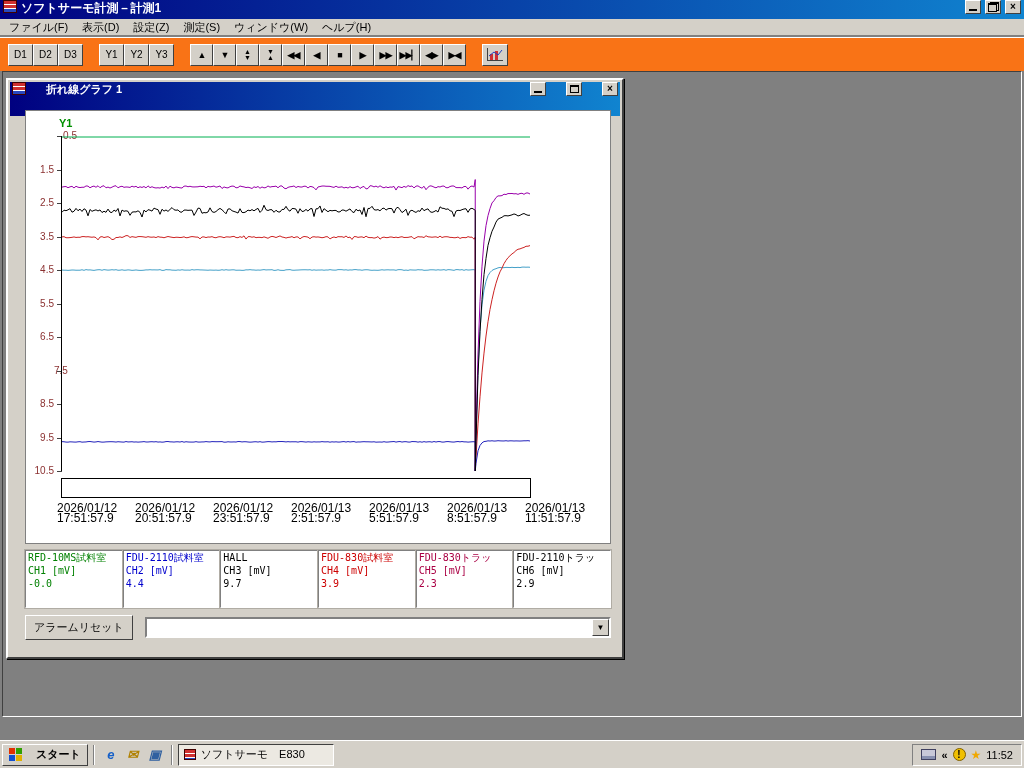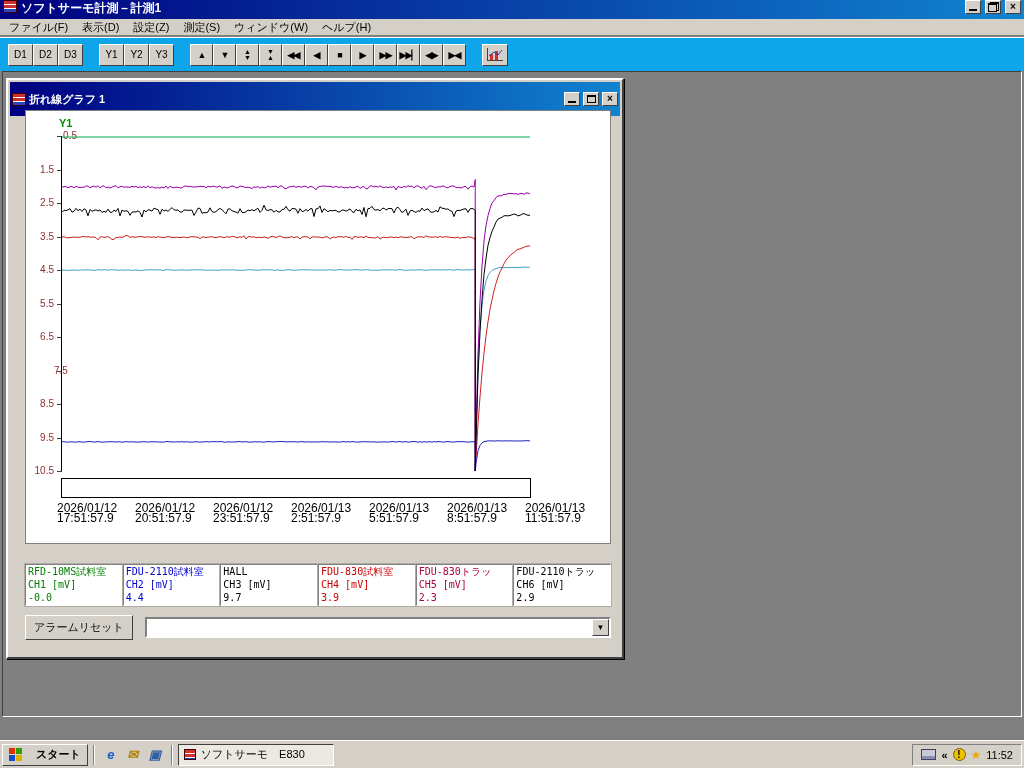--- a/index.html
+++ b/index.html
@@ -23,56 +23,56 @@
   .glyph-min { position:absolute; left:3px; bottom:2px; width:8px; height:2px; background:#000; }
   .glyph-max { position:absolute; left:3px; top:2px; width:9px; height:8px; border:1px solid #000; border-top:2px solid #000; }
   .glyph-restore { position:absolute; left:2px; top:1px; width:11px; height:10px; }
   .glyph-restore::before { content:""; position:absolute; right:0; top:0; width:7px; height:6px; border:1px solid #000; border-top-width:2px; }
   .glyph-restore::after  { content:""; position:absolute; left:0; bottom:0; width:7px; height:6px; border:1px solid #000; border-top-width:2px; background:#d4d0c8; }
 
   
   .menubar { position:absolute; left:0; top:19px; width:1024px; height:17px; background:#d4d0c8;
     display:flex; align-items:center; padding-left:2px; border-bottom:1px solid #808080; }
   .menu-item { padding:1px 7px; white-space:nowrap; }
-  .toolbar { position:absolute; left:0; top:37px; width:1024px; height:34px; background:#0ea5e9;
+  .toolbar { position:absolute; left:0; top:37px; width:1024px; height:34px; background:#f97316;
     border-top:1px solid #fff; display:flex; align-items:center; padding-left:8px; }
   .tgroup { display:flex; margin-right:16px; }
   .tbtn { width:25px; height:22px; background:#d4d0c8; border:1px solid;
     border-color:#fff #404040 #404040 #fff; font-size:10px; display:flex; align-items:center;
     justify-content:center; padding:0; cursor:default; font-family:"Liberation Sans",sans-serif; }
   .tbtn.icon { width:23px; font-size:9px; font-weight:bold; letter-spacing:-1px; }
   .tbtn.icon.stack { flex-direction:column; font-size:7px; line-height:6px; letter-spacing:0; }
   .tbtn.chart { width:26px; }
 
   
   .client { position:absolute; left:2px; top:71px; width:1020px; height:646px; background:#808080;
     border:1px solid; border-color:#404040 #fff #fff #404040; }
 
   
   .gwin { position:absolute; left:3px; top:6px; width:618px; height:581px; background:#d4d0c8;
     border:2px solid; border-color:#fff #404040 #404040 #fff; box-shadow:1px 1px 0 #000; }
   .gtitle { position:absolute; left:2px; top:2px; right:2px; height:34px;
-    background:linear-gradient(90deg,#000080,#1084d0); display:flex; align-items:center;
-    padding:0 2px; gap:3px; }
+    background:linear-gradient(90deg,#000080,#1084d0); display:flex; 
+    padding:0 2px; gap:20px; }
   .gtitle .title { color:#fff; font-weight:bold; font-size:11px; flex:1; white-space:nowrap; }
 
   .chart-panel { position:absolute; left:17px; top:30px; width:586px; height:434px; background:#fff;
     border:1px solid #808080; }
   .yaxis-label { position:absolute; left:33px; top:6px; font-size:11px; color:#009000; font-weight:bold; }
   .ytick { position:absolute; left:0; width:28px; text-align:right; font-size:10px; line-height:12px;
     color:#8b3030; }
   .ytickmark { position:absolute; left:31px; width:5px; height:1px; background:#404040; }
   .plot { position:absolute; left:35px; top:25px; width:469px; height:335px; border-left:1px solid #000; }
   .plot svg { display:block; width:468px; height:335px; }
   .scrollbox { position:absolute; left:35px; top:367px; width:470px; height:20px;
     border:1px solid #000; background:#fff; }
   .xtick { position:absolute; top:392px; width:80px; font-size:12px; line-height:10px; color:#000;
     white-space:nowrap; }
 
-  .legend { position:absolute; left:17px; top:484px; width:586px; height:42px; display:flex; }
+  .legend { position:absolute; left:17px; top:470px; width:586px; height:58px; display:flex; }
   .legend-cell { flex:1 1 0; min-width:0; background:#fff; border:1px solid;
     border-color:#808080 #fff #fff #808080; outline:1px solid #b0aca4; font-size:10px;
     line-height:13px; padding:0 2px; overflow:hidden; white-space:nowrap;
     font-family:"DejaVu Sans Mono",monospace; }
 
   .ctrlrow { position:absolute; left:17px; top:534px; width:586px; height:26px; display:flex;
     align-items:center; gap:12px; }
   .btn { height:25px; padding:0 8px; background:#d4d0c8; border:1px solid;
     border-color:#fff #404040 #404040 #fff; font-size:11px; cursor:default; }
   .combo { flex:1; height:21px; background:#fff; border:2px solid;

